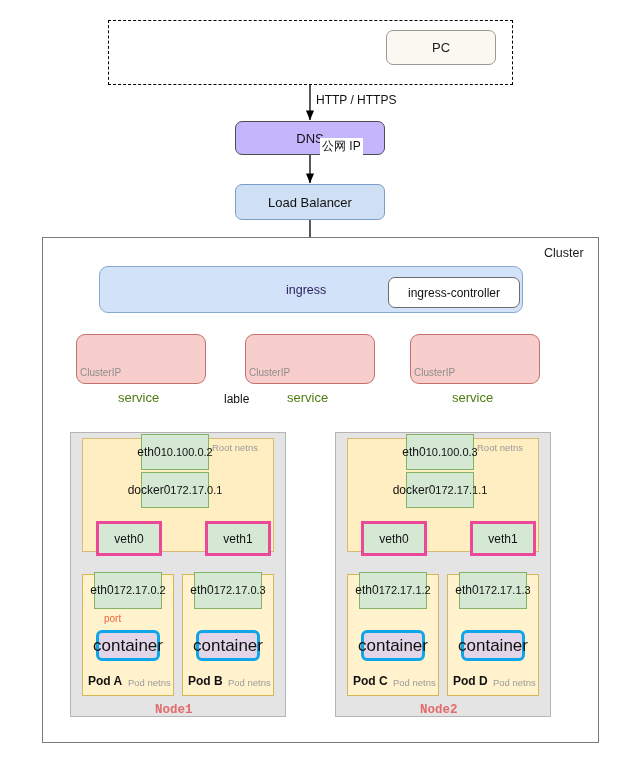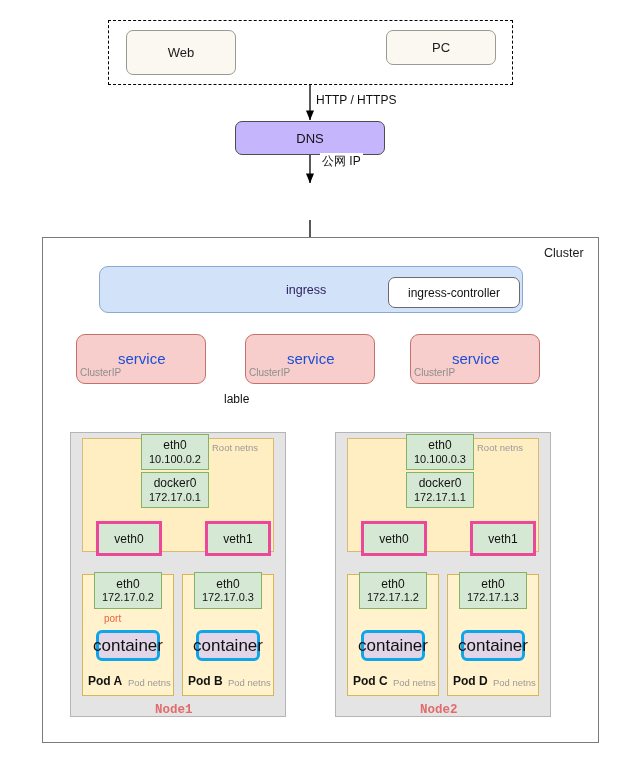--- a/index.html
+++ b/index.html
@@ -16,35 +16,35 @@
   .lb{background:#cfe0f5;border:1.3px solid #7b9ec9;border-radius:7px;font-size:13px;color:#111;}
 
   .cluster{position:absolute;border:1.2px solid #7a7a7a;background:#fff;box-sizing:border-box;}
   .cluster-title{position:absolute;font-size:12.5px;color:#1a1a1a;}
 
   .ingress{background:#d2e2f8;border:1.3px solid #8aa9d0;border-radius:9px;}
   .ingress-text{position:absolute;font-size:12.5px;color:#2b1d5e;}
   .ing-ctrl{background:#fff;border:1.2px solid #6b6b6b;border-radius:7px;font-size:12px;color:#111;}
 
   .service{background:#f8cecc;border:1.3px solid #c4716d;border-radius:9px;}
-  .svc-text{position:absolute;font-size:15px;color:#1d4ed8;}
+  .svc-text{position:absolute;font-size:13px;color:#4d7c0f;margin-top:40px;}
   .svc-sub{position:absolute;font-size:10px;color:#8d8d8d;}
 
   .node{background:#e4e4e4;border:1px solid #b5b5b5;box-sizing:border-box;position:absolute;}
   .node-name{position:absolute;font-size:12.5px;font-weight:bold;color:#e26b6b;font-family:Liberation Mono, monospace;}
 
   .rootns{background:#ffeec2;border:1px solid #d9b978;box-sizing:border-box;position:absolute;}
   .rootns-tag{position:absolute;font-size:9.5px;color:#9a9a9a;}
 
   .pod{background:#fff2cc;border:1px solid #d6b656;box-sizing:border-box;position:absolute;}
   .pod-name{position:absolute;font-size:12px;font-weight:bold;color:#111;}
   .pod-tag{position:absolute;font-size:9.5px;color:#9a9a9a;}
 
   .nic{background:#d5e8d4;border:1px solid #82b366;box-sizing:border-box;position:absolute;
-       display:flex;flex-direction:column;align-items:center;justify-content:center;line-height:1.18;}
+       display:flex;flex-direction:row;align-items:center;justify-content:center;line-height:1.18;}
   .nic .n1{font-size:12px;color:#111;}
   .nic .n2{font-size:11px;color:#111;}
   .veth{background:#d5e8d4;border:3px solid #ec4899;box-sizing:border-box;position:absolute;
         display:flex;align-items:center;justify-content:center;font-size:12px;color:#111;}
 
   .container-box{background:#e1d5e7;border:3px solid #0ea5e9;border-radius:6px;box-sizing:border-box;
                  position:absolute;display:flex;align-items:center;justify-content:center;
                  font-size:17px;color:#111;}
   .port-lbl{position:absolute;font-size:10px;color:#e8653f;}
 
@@ -96,29 +96,29 @@
     <path d="M406,492 L375,492 L375,521" fill="none" stroke="#000" stroke-width="4.2"></path>
     <path d="M473,492 L503,492 L503,521" fill="none" stroke="#000" stroke-width="4.2"></path>
     <line x1="375" y1="556" x2="375" y2="574" stroke="#000" stroke-width="4.2"></line>
     <line x1="503" y1="556" x2="503" y2="574" stroke="#000" stroke-width="4.2"></line>
     <line x1="393" y1="609" x2="393" y2="630" stroke="#000" stroke-width="1"></line>
     <line x1="493" y1="609" x2="493" y2="630" stroke="#000" stroke-width="1"></line>
   </svg>
 
   <div class="dashbox" style="left:108px;top:20px;width:405px;height:65px;"></div>
 
-  <div class="box client" style="left:126px;top:30px;width:110px;height:45px;">Web</div>
   <div class="box client" style="left:386px;top:30px;width:110px;height:35px;">PC</div>
 
   <div class="edge-txt" style="left:314px;top:93px;">HTTP / HTTPS</div>
 
   <div class="box dns" style="left:235px;top:121px;width:150px;height:34px;">DNS</div>
 
-  <div class="edge-txt" style="left:320px;top:153px;text-align:center;">公网 IP</div>
-
+  <div class="edge-txt" style="left:320px;top:138px;text-align:center;">公网 IP</div>
+
+  <div class="box lb" style="left:235px;top:184px;width:150px;height:36px;">Load Balancer</div>
 
   <div class="cluster" style="left:42px;top:237px;width:557px;height:506px;"></div>
   <div class="cluster-title" style="left:544px;top:246px;">Cluster</div>
 
   <div class="box ingress" style="left:99px;top:266px;width:424px;height:47px;"></div>
   <div class="ingress-text" style="left:286px;top:283px;">ingress</div>
   <div class="box ing-ctrl" style="left:388px;top:277px;width:132px;height:31px;">ingress-controller</div>
 
   <div class="box service" style="left:76px;top:334px;width:130px;height:50px;"></div>
   <div class="svc-text" style="left:118px;top:350px;">service</div>

